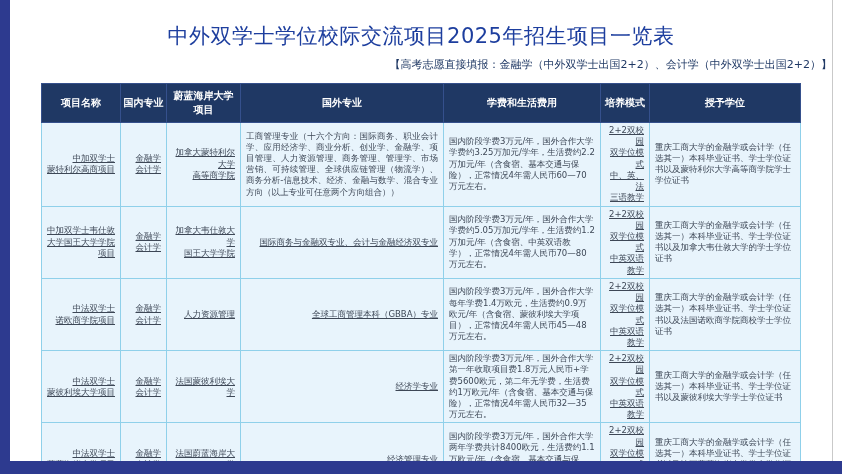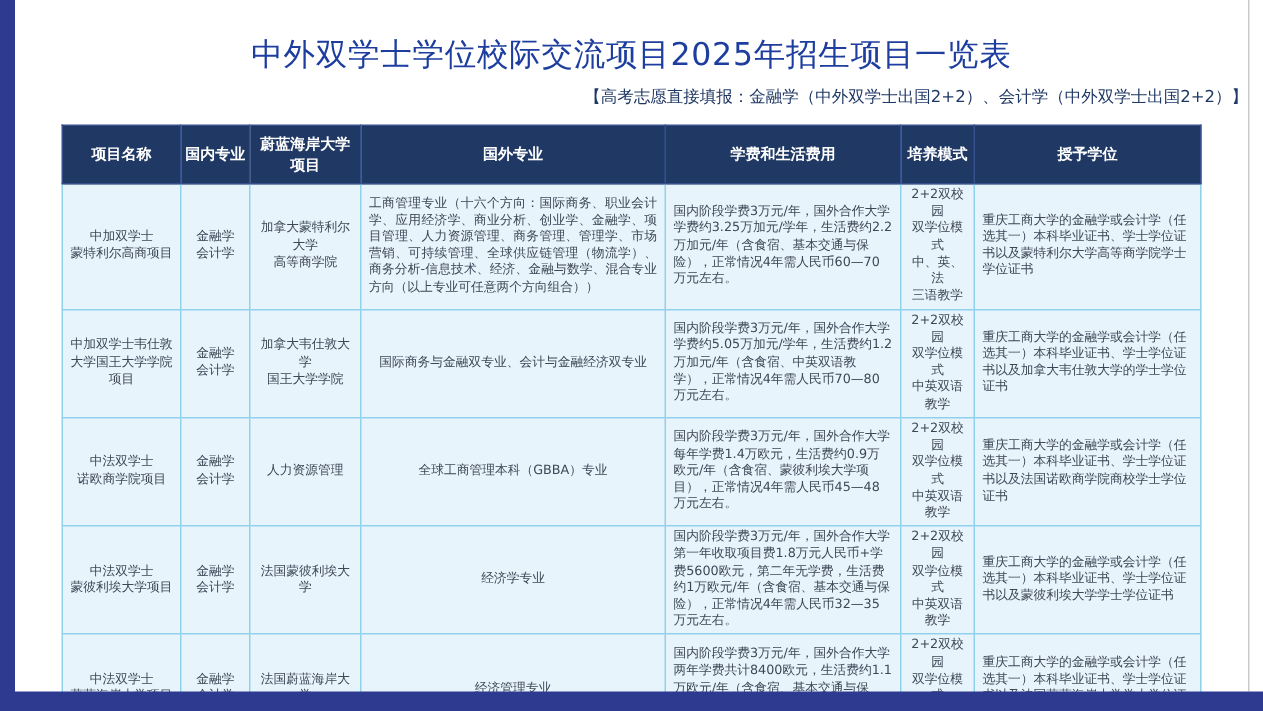--- a/index.html
+++ b/index.html
@@ -55,21 +55,21 @@
   }
   td {
     background:#e8f4fc;
     border:1px solid #8fd0ea;
     font-size:8.5px;
     line-height:1.32;
     padding:2px 5px;
     vertical-align:middle;
     color:#3d4756;
   }
-  td.center { text-align:center; white-space:pre-line; }
+  td.center { text-align:right; white-space:pre-line;text-decoration:underline; }
   td.just   { text-align:justify;margin-top:16px; }
   td.left   { text-align:left; }
   tr.r1 { height:59px; }
   tr.r2 { height:48px; }
   tr.r3 { height:47px; }
   tr.r4 { height:55px; }
   tr.r5 { height:45px; }
 </style>
 </head>
 <body>

